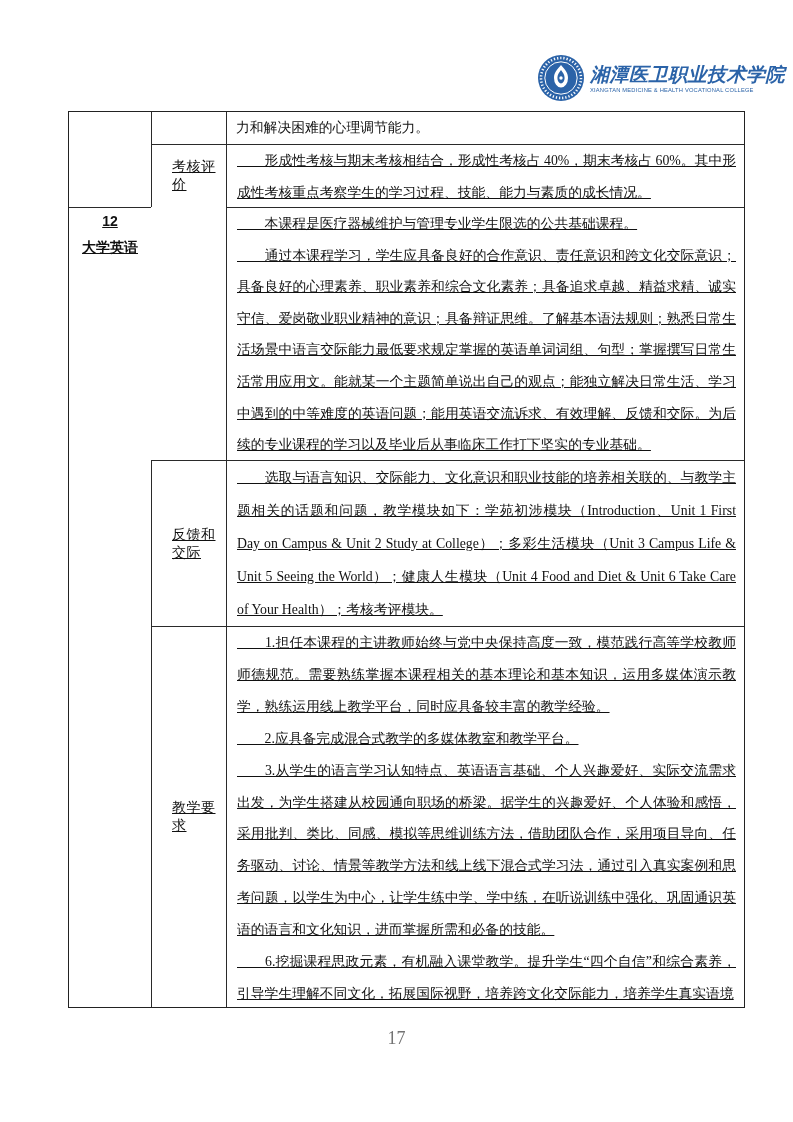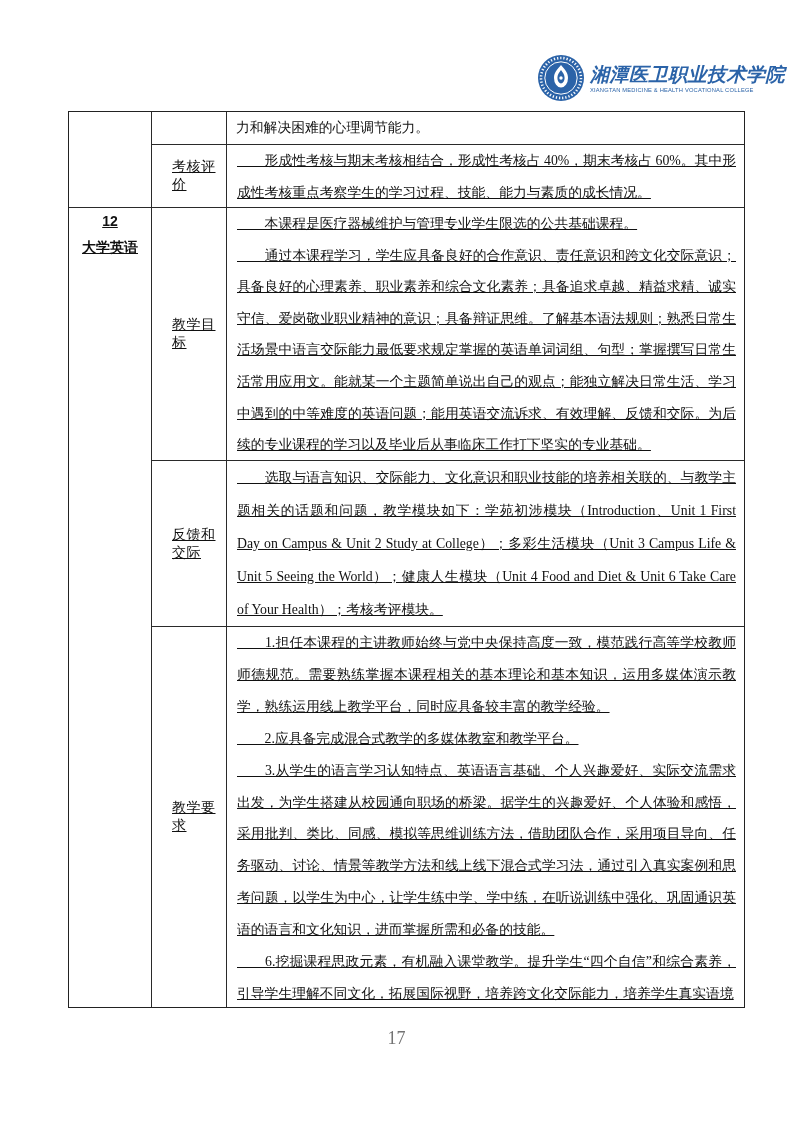--- a/index.html
+++ b/index.html
@@ -94,21 +94,20 @@
     <div class="cell bl label-cell" style="grid-column:2;grid-row:1;"></div>
     <div class="cell bl content-cell lhA" style="grid-column:3;grid-row:1;">
       <p>力和解决困难的心理调节能力。</p>
     </div>
 
     <div class="cell bl bt label-cell" style="grid-column:2;grid-row:2;">考核评价</div>
     <div class="cell bl bt content-cell lhB" style="grid-column:3;grid-row:2;">
       <p>　　形成性考核与期末考核相结合，形成性考核占 40%，期末考核占 60%。其中形成性考核重点考察学生的学习过程、技能、能力与素质的成长情况。</p>
     </div>
 
-    <div class="cell bl bt label-cell" style="grid-column:2;grid-row:3;">教学目标</div>
     <div class="cell bl bt content-cell lhC" style="grid-column:3;grid-row:3;">
       <p>　　本课程是医疗器械维护与管理专业学生限选的公共基础课程。</p>
       <p>　　通过本课程学习，学生应具备良好的合作意识、责任意识和跨文化交际意识；具备良好的心理素养、职业素养和综合文化素养；具备追求卓越、精益求精、诚实守信、爱岗敬业职业精神的意识；具备辩证思维。了解基本语法规则；熟悉日常生活场景中语言交际能力最低要求规定掌握的英语单词词组、句型；掌握撰写日常生活常用应用文。能就某一个主题简单说出自己的观点；能独立解决日常生活、学习中遇到的中等难度的英语问题；能用英语交流诉求、有效理解、反馈和交际。为后续的专业课程的学习以及毕业后从事临床工作打下坚实的专业基础。</p>
     </div>
 
     <div class="cell bl bt label-cell" style="grid-column:2;grid-row:4;">反馈和交际</div>
     <div class="cell bl bt content-cell lhD" style="grid-column:3;grid-row:4;">
       <p>　　选取与语言知识、交际能力、文化意识和职业技能的培养相关联的、与教学主题相关的话题和问题，教学模块如下：学苑初涉模块（Introduction、Unit 1 First Day on Campus &amp; Unit 2 Study at College）；多彩生活模块（Unit 3 Campus Life &amp; Unit 5 Seeing the World）；健康人生模块（Unit 4 Food and Diet &amp; Unit 6 Take Care of Your Health）；考核考评模块。</p>
     </div>
 

